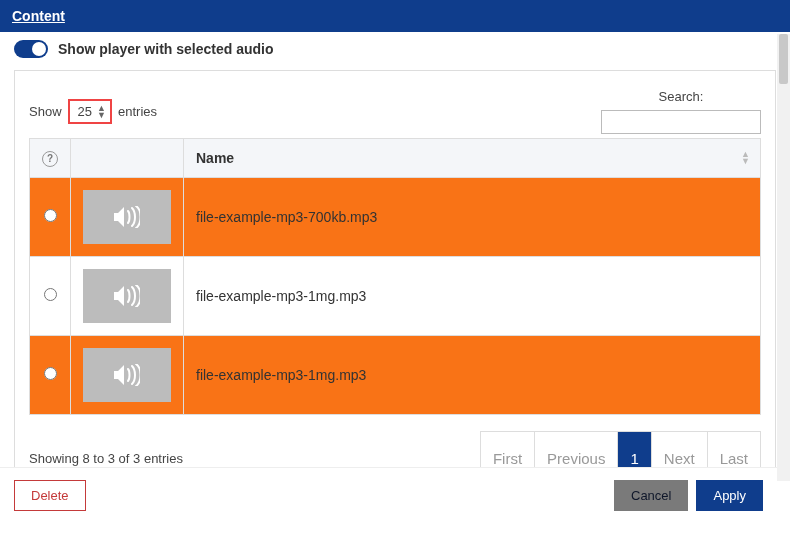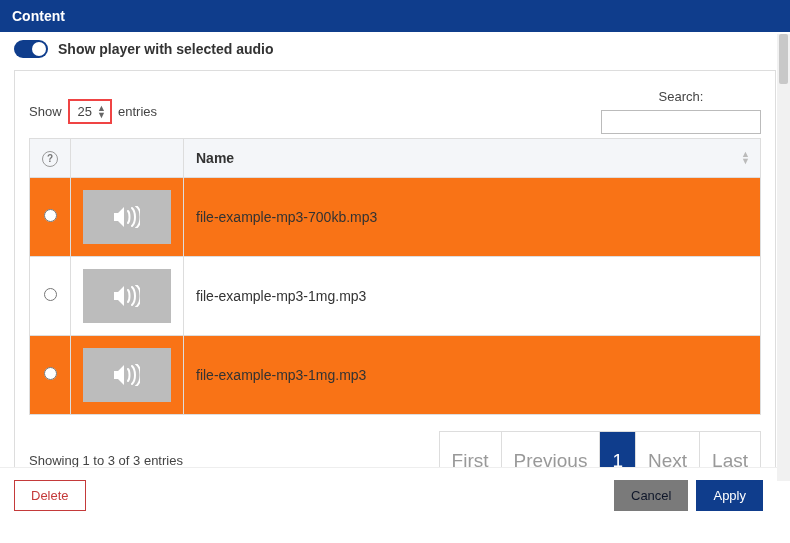--- a/index.html
+++ b/index.html
@@ -1,17 +1,17 @@
 <!DOCTYPE html>
 <html><head>
 <meta charset="utf-8">
 <style>
 * { box-sizing: border-box; margin: 0; padding: 0; }
 body { font-family: -apple-system, BlinkMacSystemFont, "Segoe UI", Arial, sans-serif; font-size: 14px; color: #333; background: #fff; width: 790px; height: 543px; overflow: hidden; position: relative; }
-.panel-header { background: #0f3d8c; color: #fff; font-weight: 600; padding: 8px 12px; font-size: 14px; }
+.panel-header { background: #0f3d8c; color: #fff; font-weight: 600; padding: 8px 12px; font-size: 14px; text-decoration: underline; }
 .toggle-row { display: flex; align-items: center; gap: 10px; padding: 8px 14px 12px; }
 .toggle { width: 34px; height: 18px; background: #0f3d8c; border-radius: 10px; position: relative; cursor: pointer; flex-shrink: 0; }
 .toggle::after { content: ""; position: absolute; width: 14px; height: 14px; background: #fff; border-radius: 50%; top: 2px; right: 2px; }
 .toggle-label { font-weight: 600; font-size: 14px; }
 .table-wrap { border: 1px solid #ddd; margin: 0 14px 16px; padding: 18px 14px 16px; }
 .controls-top { display: flex; justify-content: space-between; align-items: center; margin-bottom: 4px; font-size: 13px; color: #444; }
 .show-entries { display: flex; align-items: center; gap: 6px; }
 .entries-select { border: 2px solid #ef4444; padding: 3px 18px 3px 8px; font-size: 13px; position: relative; background: #fff; cursor: pointer; }
 .entries-select .updown { position: absolute; right: 4px; top: 50%; transform: translateY(-50%); font-size: 9px; line-height: 7px; color: #666; }
 .search-box { display: flex; align-items: center; gap: 6px; flex-direction: column; }
@@ -25,21 +25,21 @@
 td { border: 1px solid #ddd; padding: 12px; vertical-align: middle; }
 tr.odd td { background: #f97316; }
 tr.even td { background: #fff; }
 td.radio-cell { text-align: center; width: 36px; }
 td.radio-cell input { cursor: pointer; }
 td.thumb-cell { width: 112px; }
 .thumb { width: 88px; height: 54px; background: #bcbcbc; display: flex; align-items: center; justify-content: center; }
 .help-icon { display: inline-flex; width: 16px; height: 16px; border: 1px solid #999; border-radius: 50%; align-items: center; justify-content: center; font-size: 10px; color: #777; }
 .controls-bottom { display: flex; justify-content: space-between; align-items: center; margin-top: 16px; font-size: 13px; color: #444; }
 .pagination { display: flex; border: 1px solid #ddd; }
-.page-btn { padding: 18px 12px; border-left: 1px solid #ddd; color: #555; cursor: pointer; font-size: 19px; background: #fff; }
+.page-btn { padding: 18px 12px; border-left: 1px solid #ddd; color: #555; cursor: pointer; font-size: 15px; background: #fff; }
 .page-btn:first-child { border-left: none; }
 .page-btn.active { background: #0f3d8c; color: #fff; }
 .page-btn.disabled { color: #999; }
 .footer { position: absolute; bottom: 18px; left: 0; right: 13px; padding: 12px 14px 14px; display: flex; justify-content: space-between; align-items: center; border-top: 1px solid #eee; background: #fff; }
 .btn { padding: 7px 16px; font-size: 13px; border: 1px solid transparent; cursor: pointer; }
 .btn-delete { border: 1px solid #c43a3a; color: #c43a3a; background: #fff; }
 .btn-cancel { background: #7a7a7a; color: #0f172a; margin-right: 8px; margin-left: 12px; }
 .btn-apply { background: #0f3d8c; color: #fff; }
 .right-buttons { display: flex; }
 .scrollbar { position: absolute; right: 0; top: 34px; width: 13px; bottom: 62px; background: #f1f1f1; }
@@ -120,21 +120,21 @@
                 <path d="M14 5c2 2 2 10 0 12M18 2c4 4 4 14 0 18M22 0c6 4 6 18 0 22" stroke="#fff" stroke-width="2" fill="none" stroke-linecap="round"></path>
               </svg>
           </div>
         </td>
         <td><span>file-example-mp3-1mg.mp3</span></td>
       </tr>
     </tbody>
   </table>
 
   <div class="controls-bottom">
-    <span>Showing 1 to 3 of 3 entries</span>
+    <span>Showing 8 to 3 of 3 entries</span>
     <div class="pagination">
       <div class="page-btn disabled">First</div>
       <div class="page-btn disabled">Previous</div>
       <div class="page-btn active">1</div>
       <div class="page-btn disabled">Next</div>
       <div class="page-btn disabled">Last</div>
     </div>
   </div>
 </div>
 

